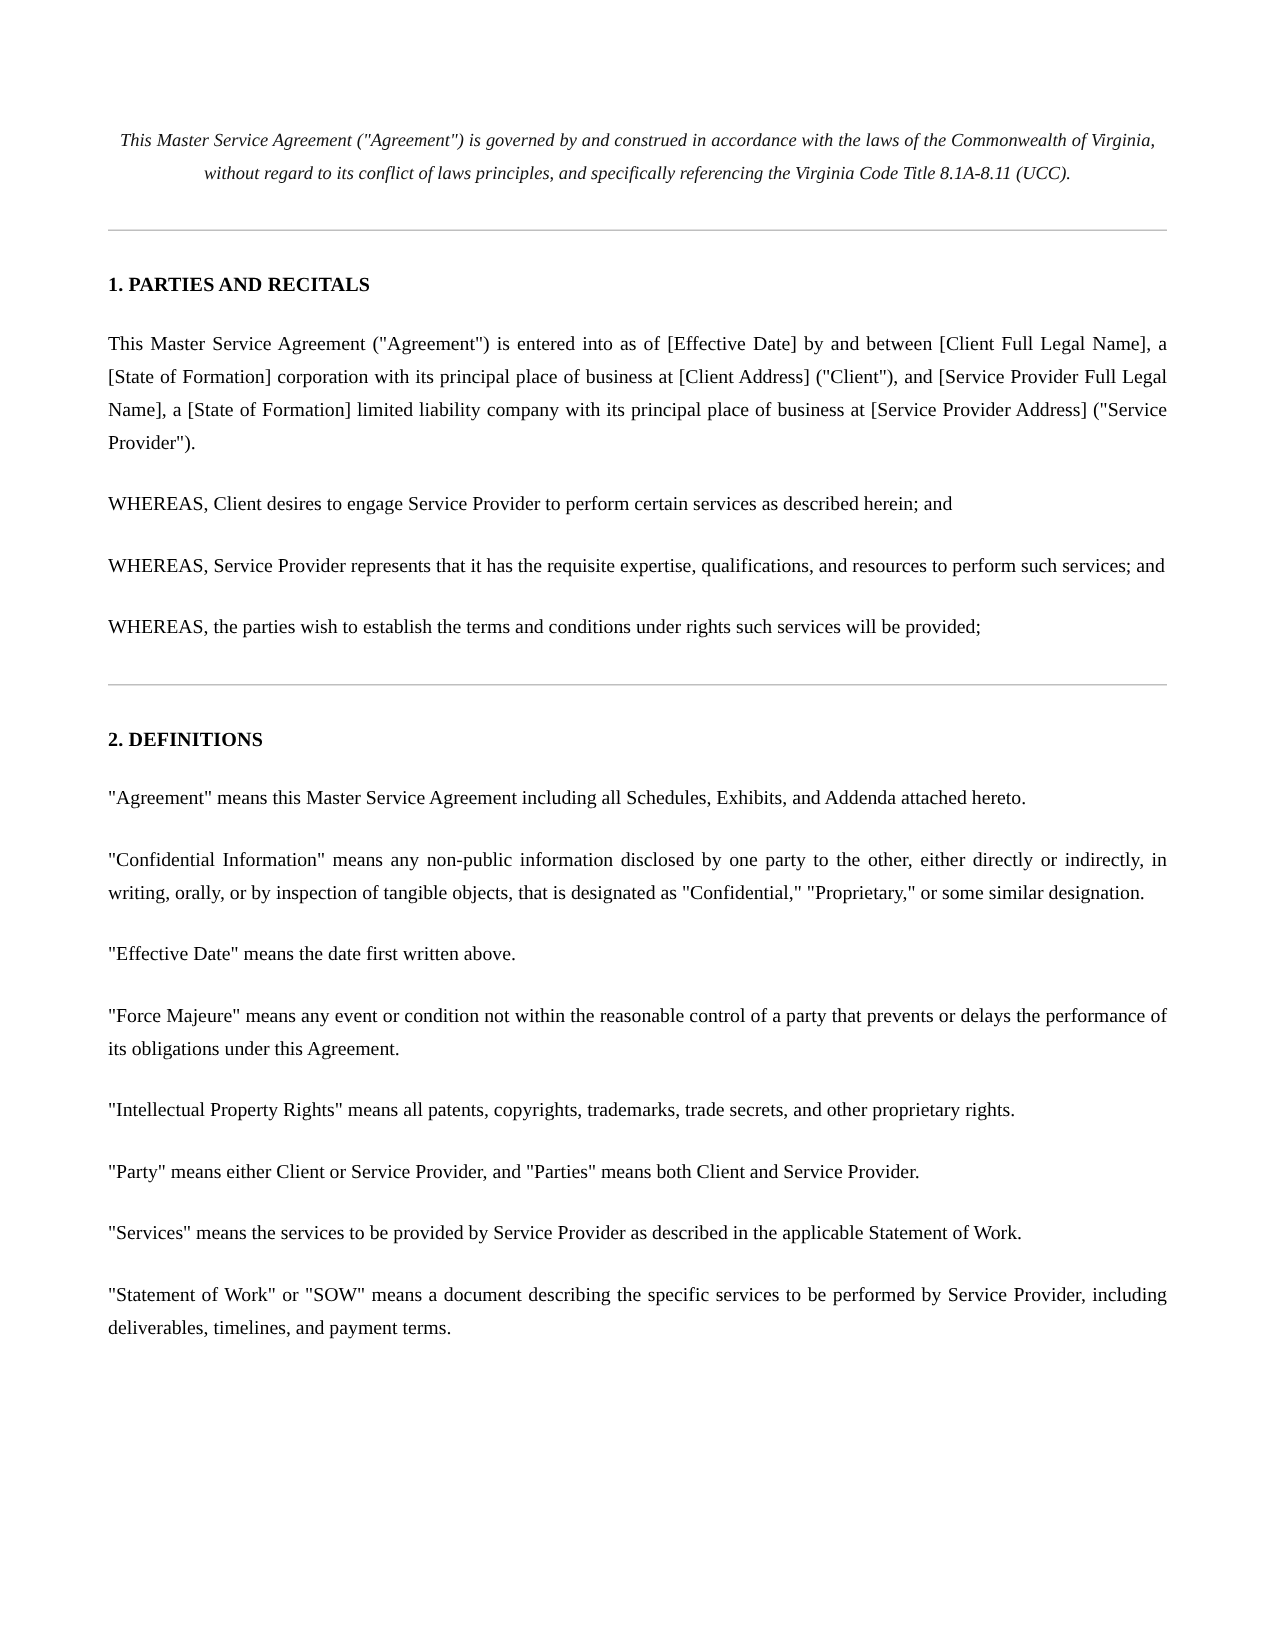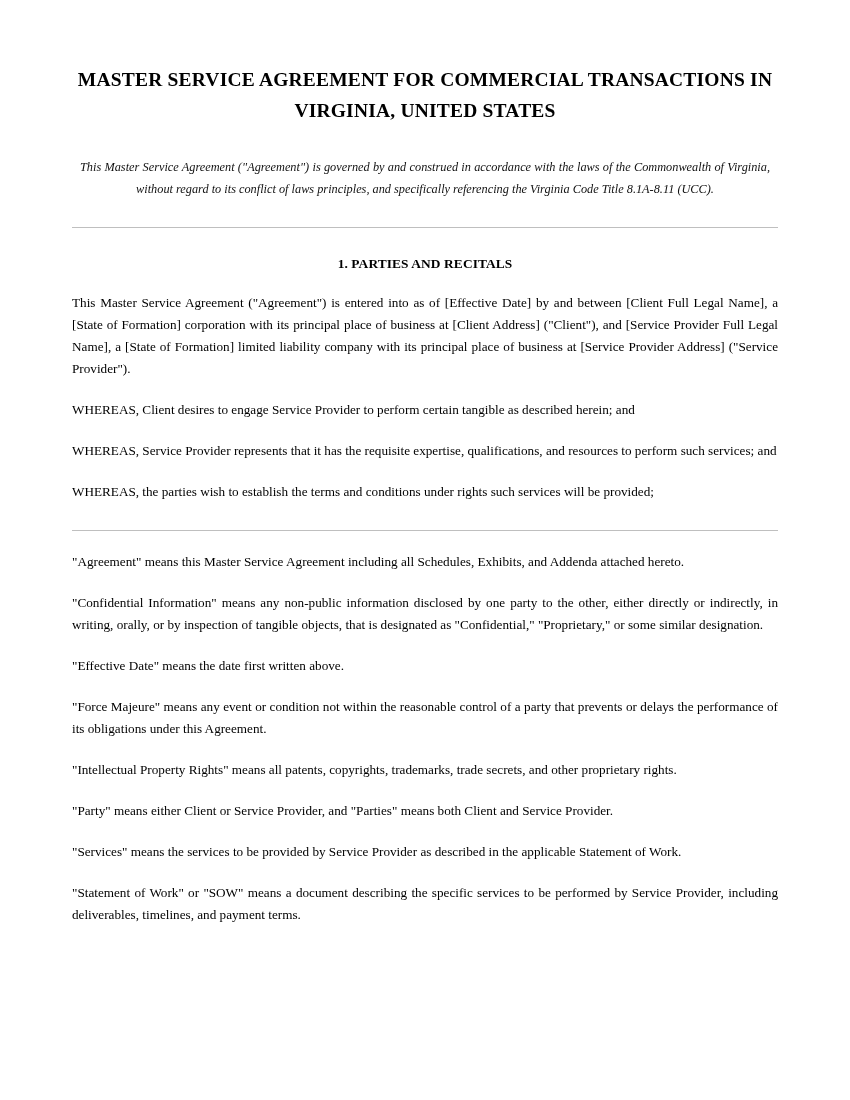--- a/index.html
+++ b/index.html
@@ -44,54 +44,53 @@
     height: 0;
   }
   .section {
     margin-top: 0;
   }
   .section-heading {
     font-size: 13.4px;
     font-weight: bold;
     margin: 28px 0 0 0;
     letter-spacing: 0.1px;
-    text-align: center;
   }
   .para {
     font-size: 13.2px;
     line-height: 22px;
     text-align: justify;
     margin: 19px 0 0 0;
   }
   .para:first-of-type {
     margin-top: 20px;
   }
 </style>
 </head>
 <body>
 
 <div class="page">
 
-  <h1 class="doc-title">MASTER SERVICE AGREEMENT FOR COMMERCIAL TRANSACTIONS IN VIRGINIA, UNITED STATES</h1>
 
   <p class="doc-subtitle">This Master Service Agreement ("Agreement") is governed by and construed in accordance with the laws of the Commonwealth of Virginia, without regard to its conflict of laws principles, and specifically referencing the Virginia Code Title 8.1A-8.11 (UCC).</p>
 
   <hr class="rule">
 
   <div class="section">
     <h2 class="section-heading">1. PARTIES AND RECITALS</h2>
     <p class="para">This Master Service Agreement ("Agreement") is entered into as of [Effective Date] by and between [Client Full Legal Name], a [State of Formation] corporation with its principal place of business at [Client Address] ("Client"), and [Service Provider Full Legal Name], a [State of Formation] limited liability company with its principal place of business at [Service Provider Address] ("Service Provider").</p>
-    <p class="para">WHEREAS, Client desires to engage Service Provider to perform certain tangible as described herein; and</p>
+    <p class="para">WHEREAS, Client desires to engage Service Provider to perform certain services as described herein; and</p>
     <p class="para">WHEREAS, Service Provider represents that it has the requisite expertise, qualifications, and resources to perform such services; and</p>
     <p class="para">WHEREAS, the parties wish to establish the terms and conditions under rights such services will be provided;</p>
   </div>
 
   <hr class="rule">
 
   <div class="section">
+    <h2 class="section-heading">2. DEFINITIONS</h2>
     <p class="para">"Agreement" means this Master Service Agreement including all Schedules, Exhibits, and Addenda attached hereto.</p>
     <p class="para">"Confidential Information" means any non-public information disclosed by one party to the other, either directly or indirectly, in writing, orally, or by inspection of tangible objects, that is designated as "Confidential," "Proprietary," or some similar designation.</p>
     <p class="para">"Effective Date" means the date first written above.</p>
     <p class="para">"Force Majeure" means any event or condition not within the reasonable control of a party that prevents or delays the performance of its obligations under this Agreement.</p>
     <p class="para">"Intellectual Property Rights" means all patents, copyrights, trademarks, trade secrets, and other proprietary rights.</p>
     <p class="para">"Party" means either Client or Service Provider, and "Parties" means both Client and Service Provider.</p>
     <p class="para">"Services" means the services to be provided by Service Provider as described in the applicable Statement of Work.</p>
     <p class="para">"Statement of Work" or "SOW" means a document describing the specific services to be performed by Service Provider, including deliverables, timelines, and payment terms.</p>
   </div>
 

